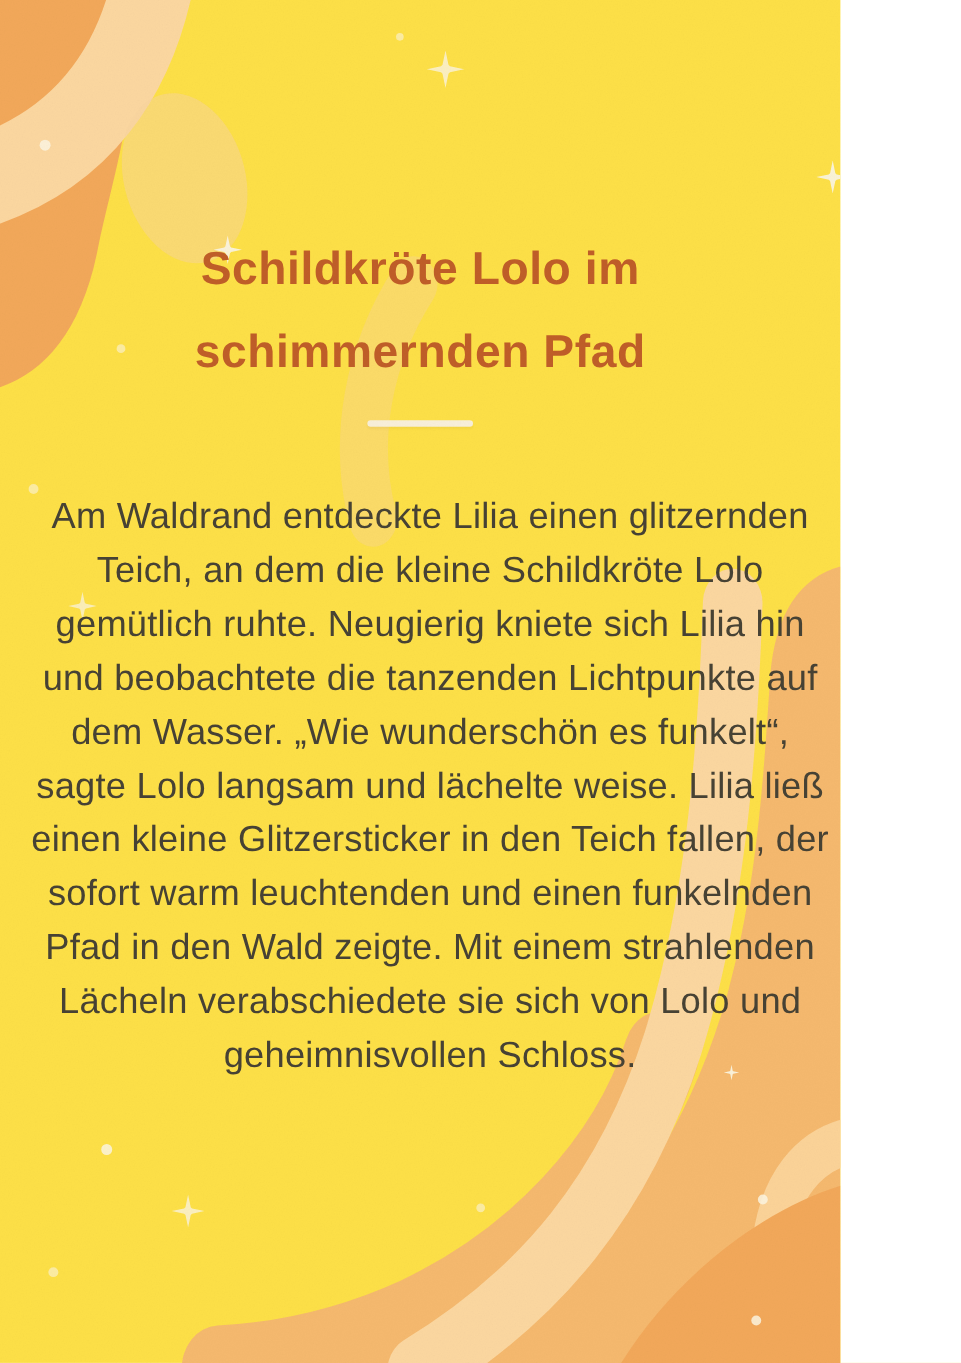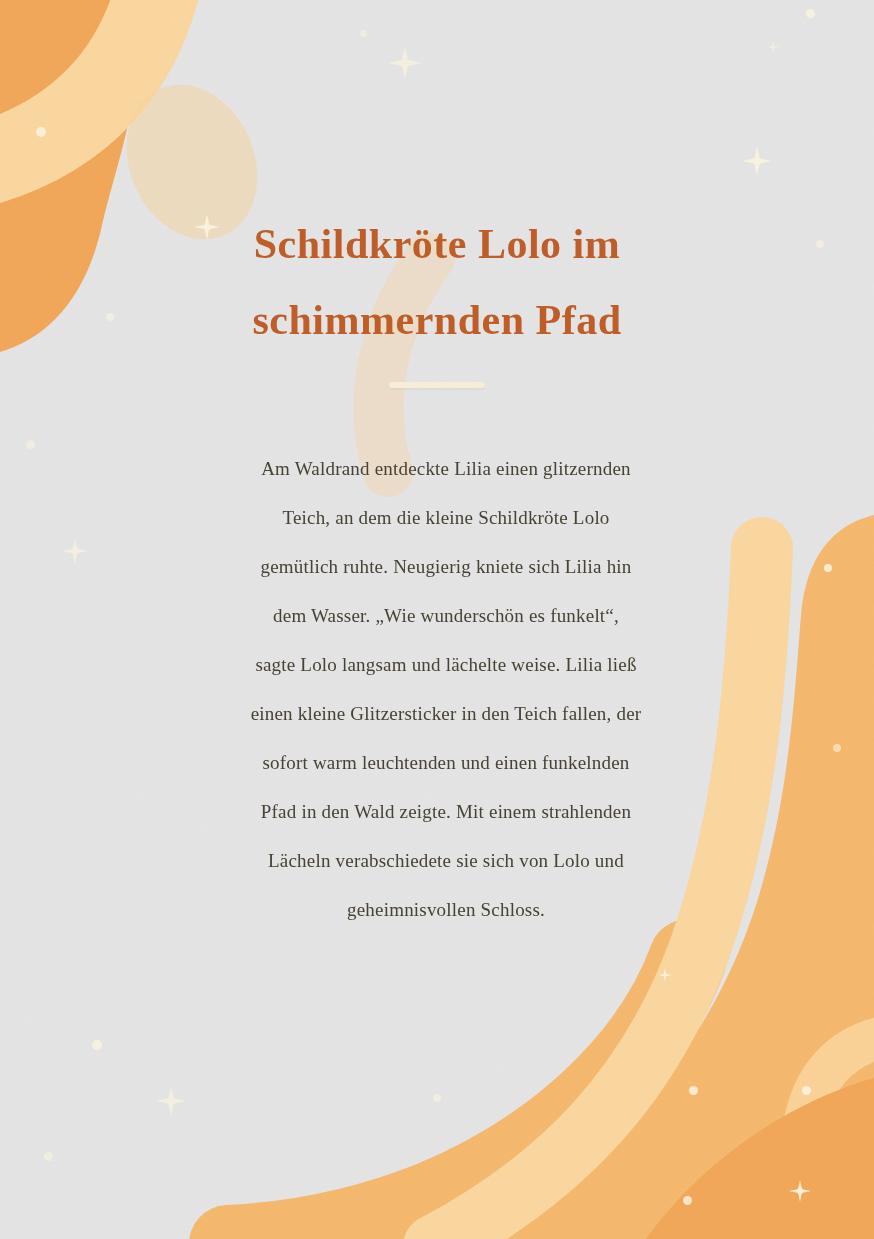--- a/index.html
+++ b/index.html
@@ -1,22 +1,22 @@
 <!DOCTYPE html>
 <html><head>
 <meta charset="utf-8">
 <style>
   html, body { margin: 0; padding: 0; }
   .page {
     position: relative;
-    width: 874px;
+    width: 764px;
     height: 1239px;
-    background: #e5e5e5;
+    background: #fde047;
     overflow: hidden;
-    font-family: Liberation Serif, serif;
+    font-family: Liberation Sans, sans-serif;
   }
   .decor-svg {
     position: absolute;
     inset: 0;
     width: 100%;
     height: 100%;
     display: block;
   }
   .grain {
     position: absolute;
@@ -67,21 +67,21 @@
     height: 6px;
     border-radius: 3px;
     background: #f8efd9;
     box-shadow: 0 2px 2px rgba(120, 90, 40, 0.06);
   }
   .story {
     position: absolute;
     top: 444px;
     left: 18px;
     right: 0;
-    font-size: 19px;
+    font-size: 33px;
     line-height: 49px;
     color: #474234;
     letter-spacing: 0.2px;
   }
   .story-line { white-space: nowrap; }
 </style>
 </head>
 <body>
 
 <div class="page">
@@ -129,20 +129,21 @@
       <span>Schildkröte Lolo im</span>
       <span>schimmernden Pfad</span>
     </h1>
 
     <div class="divider"></div>
 
     <div class="story">
       <div class="story-line">Am Waldrand entdeckte Lilia einen glitzernden</div>
       <div class="story-line">Teich, an dem die kleine Schildkröte Lolo</div>
       <div class="story-line">gemütlich ruhte. Neugierig kniete sich Lilia hin</div>
+      <div class="story-line">und beobachtete die tanzenden Lichtpunkte auf</div>
       <div class="story-line">dem Wasser. „Wie wunderschön es funkelt“,</div>
       <div class="story-line">sagte Lolo langsam und lächelte weise. Lilia ließ</div>
       <div class="story-line">einen kleine Glitzersticker in den Teich fallen, der</div>
       <div class="story-line">sofort warm leuchtenden und einen funkelnden</div>
       <div class="story-line">Pfad in den Wald zeigte. Mit einem strahlenden</div>
       <div class="story-line">Lächeln verabschiedete sie sich von Lolo und</div>
       <div class="story-line">geheimnisvollen Schloss.</div>
     </div>
   </div>
 

